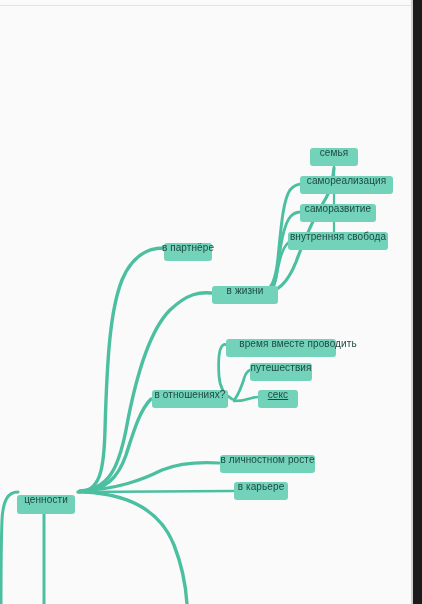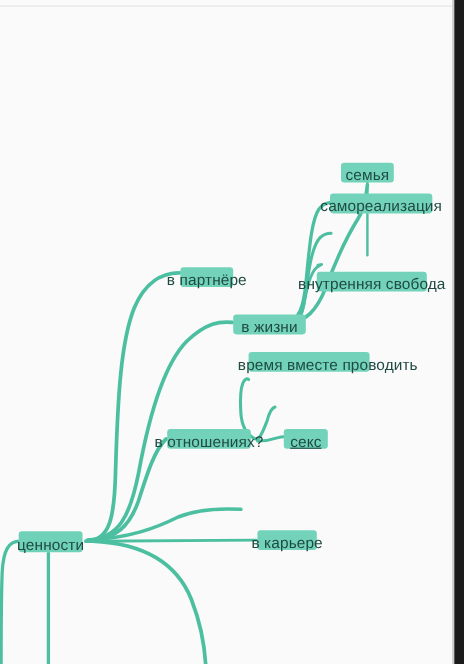--- a/index.html
+++ b/index.html
@@ -49,32 +49,33 @@
     width: 422px;
     height: 604px;
     pointer-events: none;
   }
   .node {
     position: absolute;
     box-sizing: border-box;
     background: #72d3ba;
     color: #1f4a42;
     border-radius: 3px;
-    font-size: 14px;
+    font-size: 10px;
     line-height: 1;
     letter-spacing: 0.1px;
     white-space: nowrap;
     display: flex;
-    align-items: flex-end;
+    align-items: flex-start;
     justify-content: center;
     padding: 0 6px;
     height: 18px;
   }
   .node.root {
     background: #6fd1b8;
+    margin-top: 12px;
   }
 </style>
 </head>
 <body>
 
 <div id="canvas">
 
   <div id="topline"></div>
 
   <svg id="links" viewBox="0 0 422 604" xmlns="http://www.w3.org/2000/svg">
@@ -128,38 +129,47 @@
   </div>
 
   <div class="node" style="left:310px; top:148px; width:48px;">
     <span>семья</span>
   </div>
 
   <div class="node" style="left:300px; top:176px; width:93px;">
     <span>самореализация</span>
   </div>
 
+  <div class="node" style="left:300px; top:204px; width:76px;">
+    <span>саморазвитие</span>
+  </div>
 
-  <div class="node" style="left:288px; top:232px; width:100px;margin-top:15px;">
+  <div class="node" style="left:288px; top:232px; width:100px;">
     <span>внутренняя свобода</span>
   </div>
 
   <div class="node" style="left:152px; top:390px; width:76px;">
     <span>в отношениях?</span>
   </div>
 
-  <div class="node" style="left:226px; top:320px; width:110px;padding-left:40px;">
+  <div class="node" style="left:226px; top:339px; width:110px;padding-left:40px;">
     <span>время вместе проводить</span>
   </div>
 
+  <div class="node" style="left:250px; top:363px; width:62px;">
+    <span>путешествия</span>
+  </div>
 
   <div class="node" style="left:258px; top:390px; width:40px;text-decoration:underline;">
     <span>секс</span>
   </div>
 
+  <div class="node" style="left:220px; top:455px; width:95px;">
+    <span>в личностном росте</span>
+  </div>
 
   <div class="node" style="left:234px; top:482px; width:54px;">
     <span>в карьере</span>
   </div>
 
   <div id="rightstrip-inner"></div>
   <div id="rightstrip"></div>
 
 </div>
 

